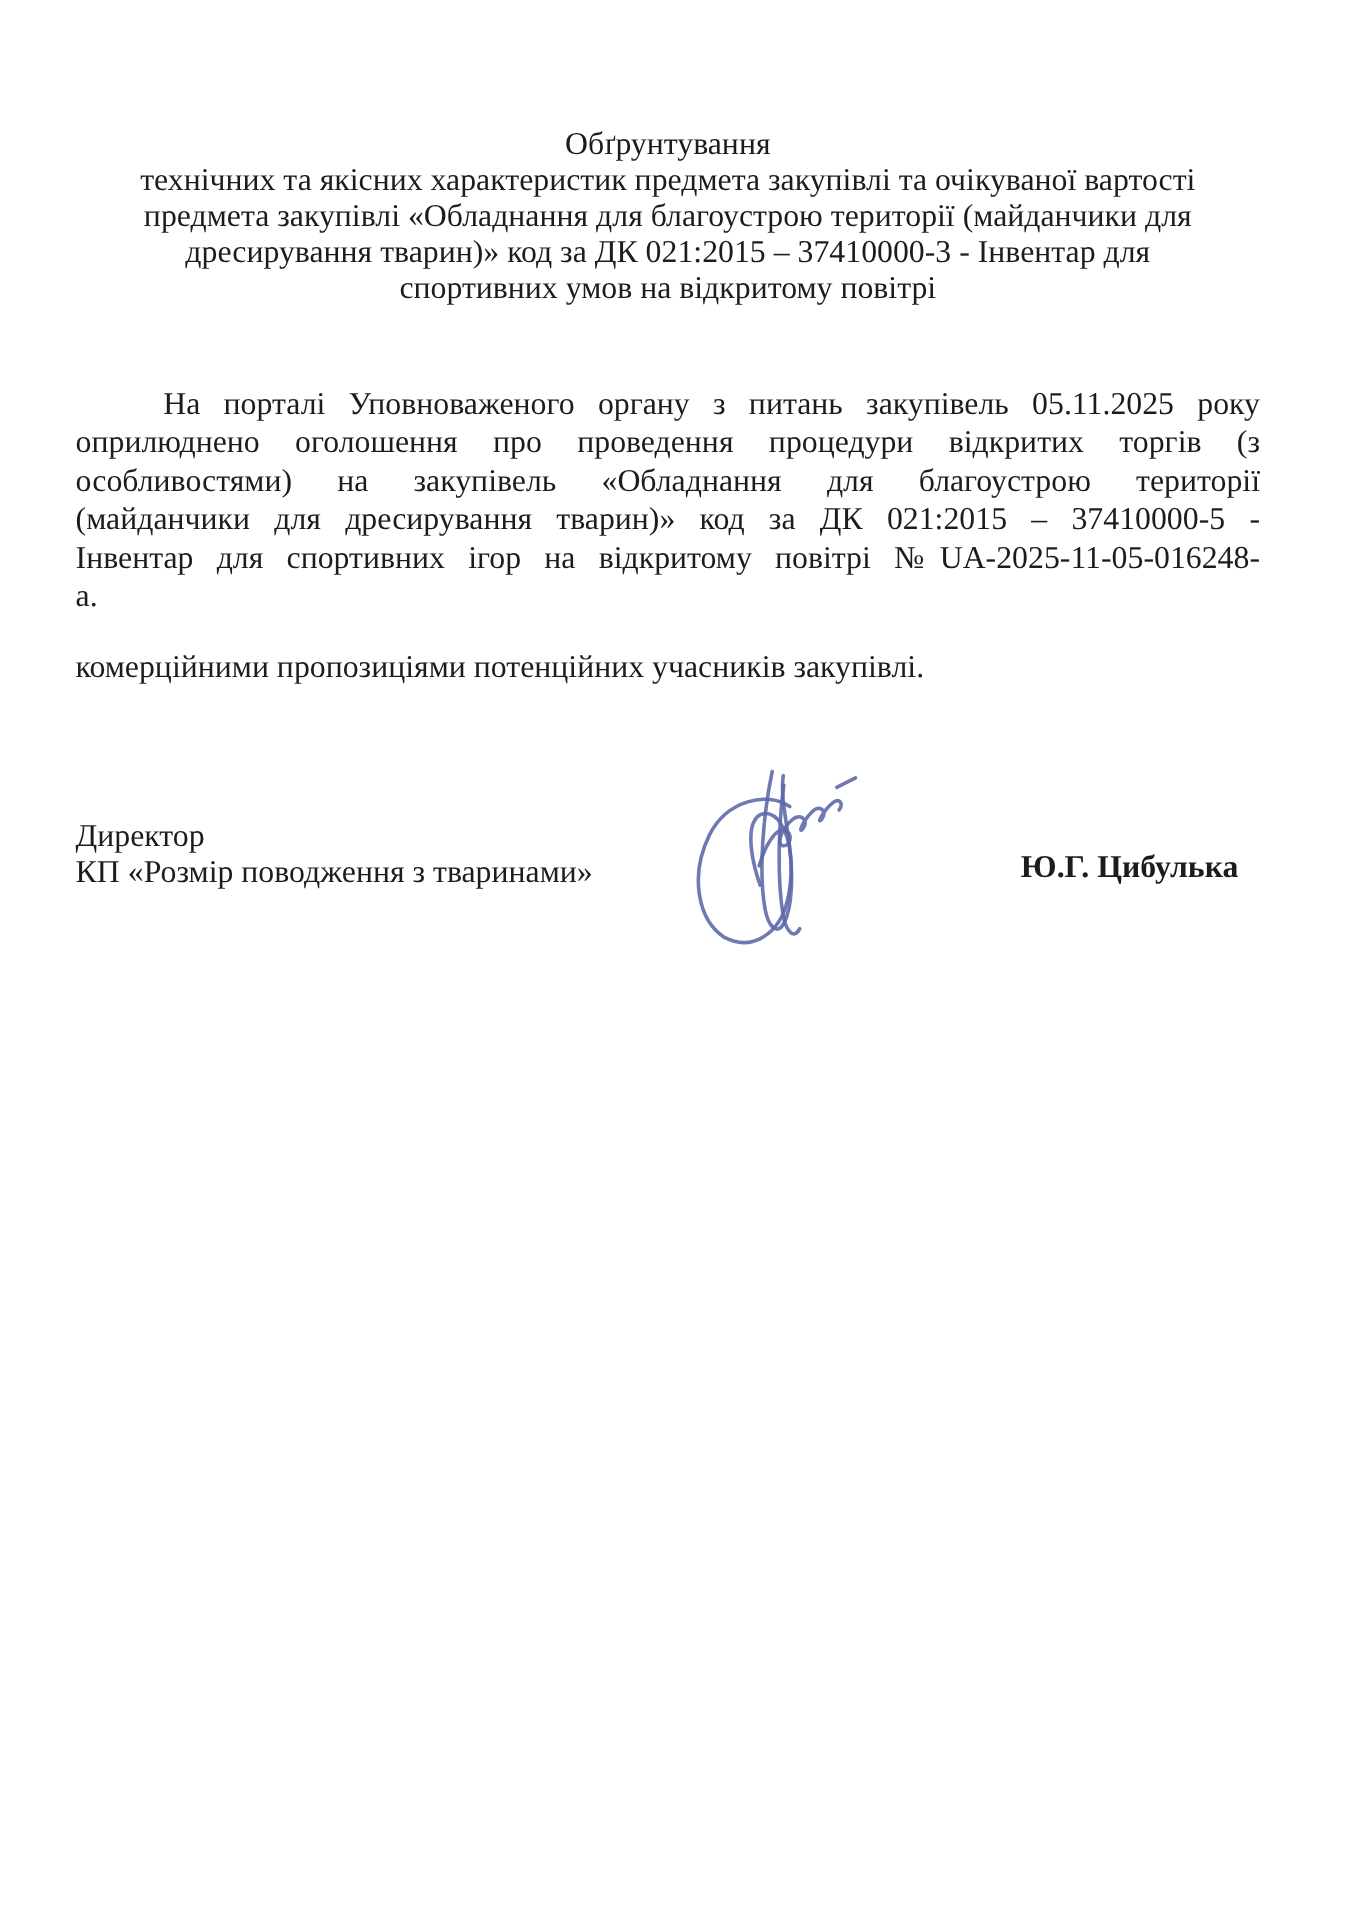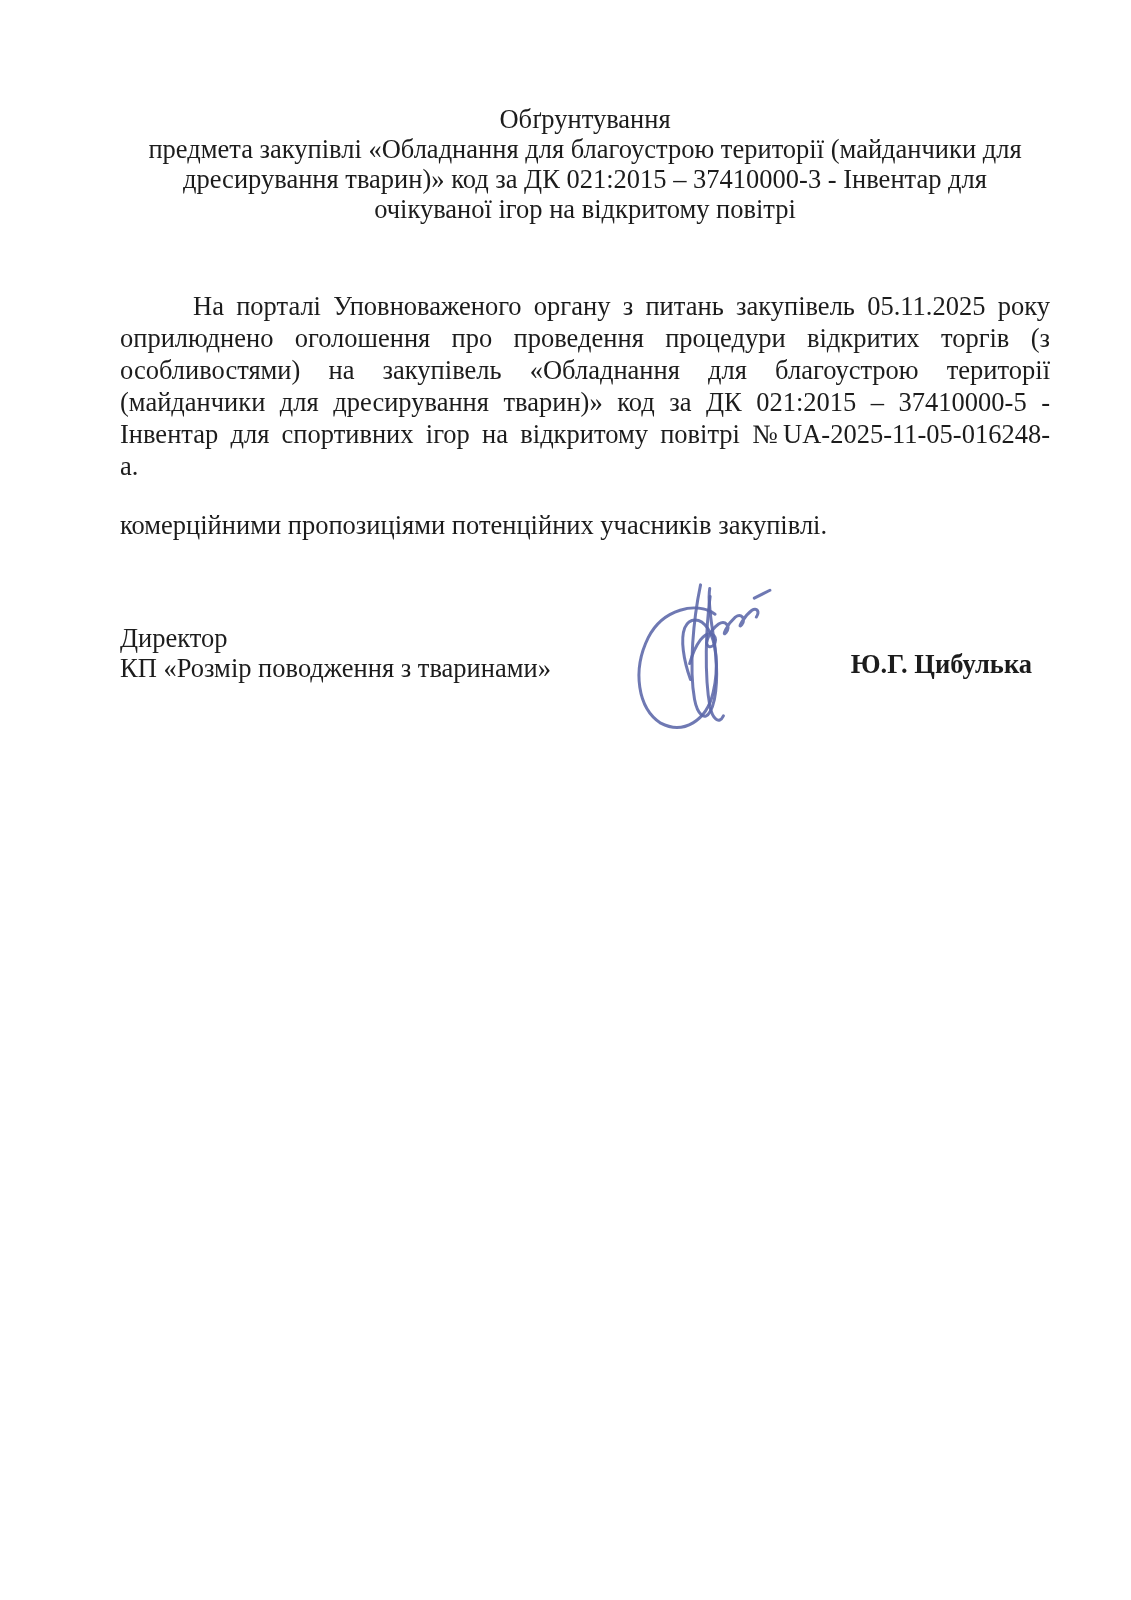--- a/index.html
+++ b/index.html
@@ -9,21 +9,21 @@
     background: var(--page-bg, #ffffff);
     font-family: "Liberation Serif", "DejaVu Serif", serif;
     color: var(--text-color, #1c1c1c);
     font-size: 26.5px;
     overflow: hidden;
     position: relative;
   }
   .doc {
     box-sizing: border-box;
     width: 1131px;
-    padding: 104px 81px 0 120px; 
+    padding: 104px 81px 0 63px; 
   }
   
   .title-block {
     line-height: 30px;
     margin-bottom: 66px;
   }
   .title-block .line {
     text-align: center !important;
     text-align-last: center !important;
     white-space: nowrap;
@@ -38,21 +38,21 @@
     text-align-last: justify;
   }
   .para .line.last {
     text-align: left;
     text-align-last: left;
   }
   .para .line.indent { text-indent: 73px; }
   
   .sig-section {
     position: relative;
-    margin-top: 82px;
+    margin-top: 110px;
     height: 170px;
     line-height: 30px;
   }
   .sig-name {
     position: absolute;
     top: 26px;
     right: 18px;
     white-space: nowrap;
     font-weight: bold;
   }
@@ -74,23 +74,24 @@
     opacity: 0.88;
   }
 </style>
 </head>
 <body>
 
 <div class="doc">
 
   <div class="title-block">
       <div class="line just">Обґрунтування</div>
+      <div class="line just">технічних та якісних характеристик предмета закупівлі та очікуваної вартості</div>
       <div class="line just">предмета закупівлі «Обладнання для благоустрою території (майданчики для</div>
       <div class="line just">дресирування тварин)» код за ДК 021:2015 – 37410000-3 - Інвентар для</div>
-      <div class="line last">очікуваної ігор на відкритому повітрі</div>
+      <div class="line last">спортивних умов на відкритому повітрі</div>
     </div>
 
   <div>
       <div class="para">
         <div class="line indent just">На порталі Уповноваженого органу з питань закупівель 05.11.2025 року</div>
         <div class="line just">оприлюднено оголошення про проведення процедури відкритих торгів (з</div>
         <div class="line just">особливостями) на закупівель «Обладнання для благоустрою території</div>
         <div class="line just">(майданчики для дресирування тварин)» код за ДК 021:2015 – 37410000-5 -</div>
         <div class="line just">Інвентар для спортивних ігор на відкритому повітрі №UA-2025-11-05-016248-</div>
         <div class="line last">а.</div>

